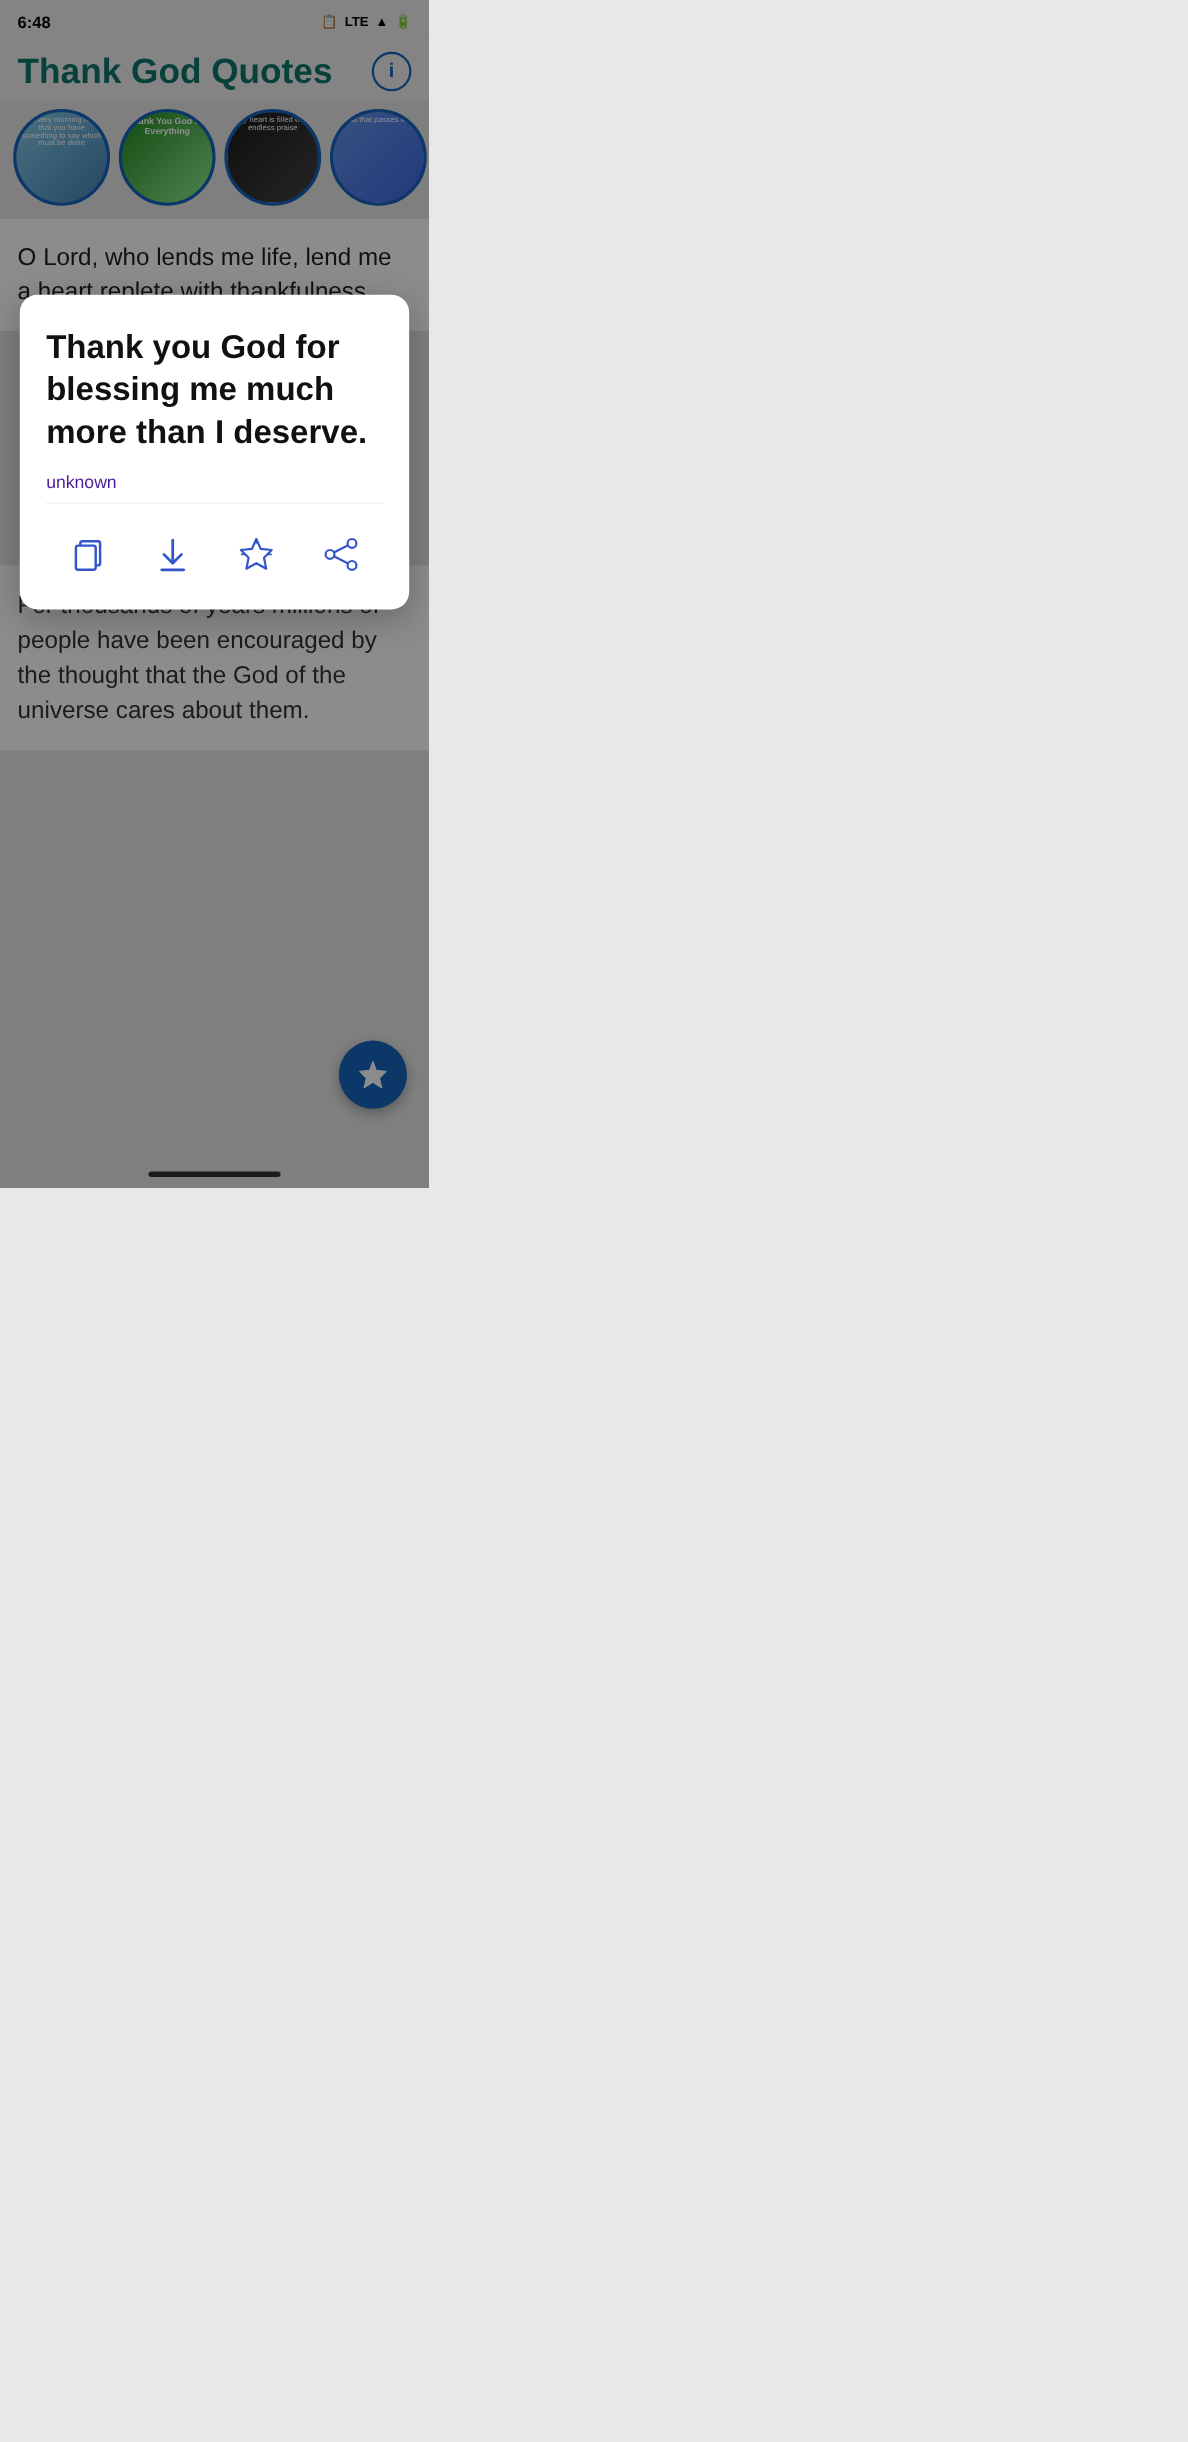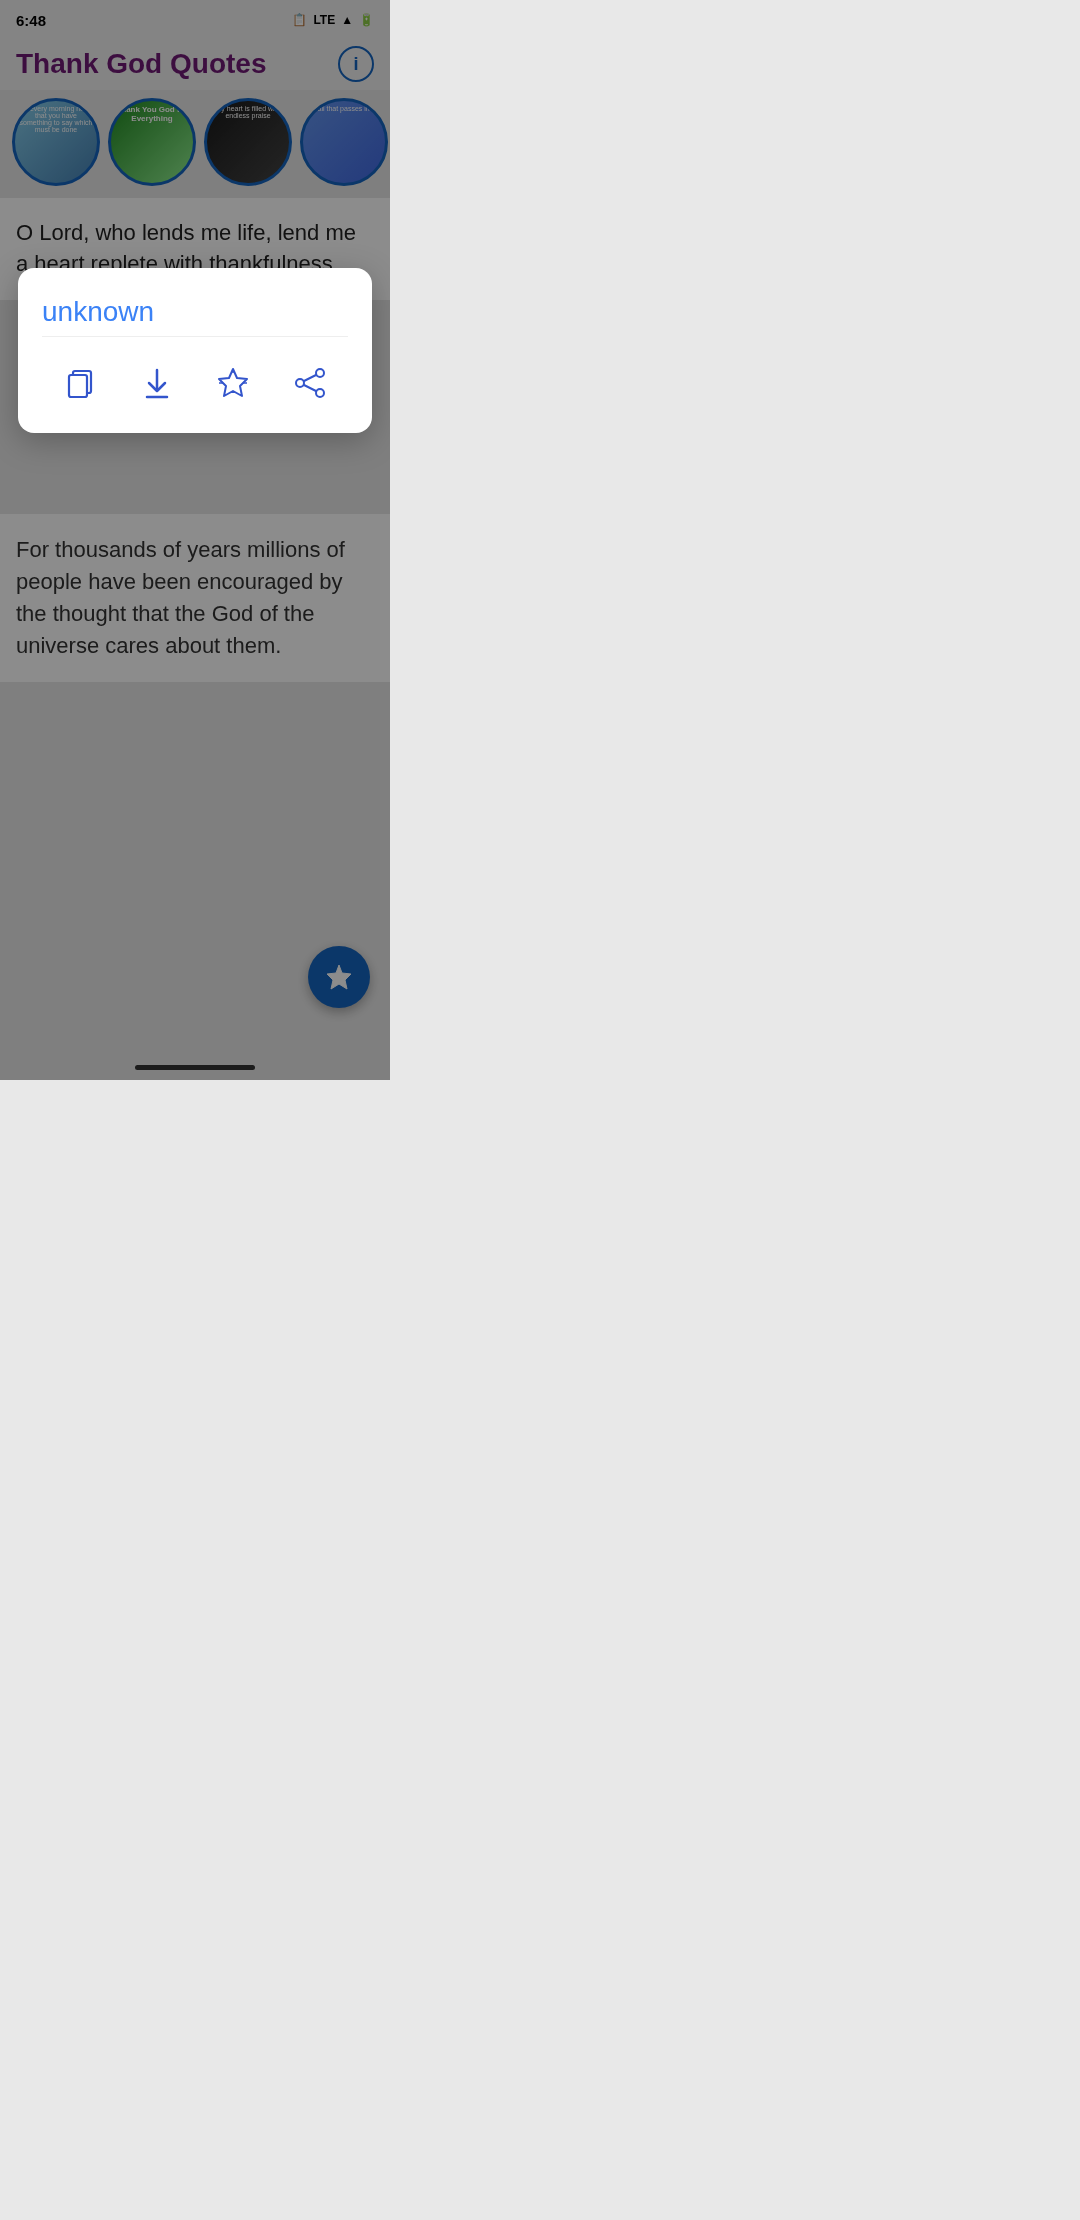--- a/index.html
+++ b/index.html
@@ -42,23 +42,23 @@
 
     
     .header {
       display: flex;
       justify-content: space-between;
       align-items: center;
       padding: 10px 16px 8px;
       background: #f0f0f0;
     }
     .header-title {
-      font-size: 28px;
+      font-size: 32px;
       font-weight: 700;
-      color: #701a75;
+      color: #0f766e;
     }
     .info-btn {
       width: 36px;
       height: 36px;
       border-radius: 50%;
       border: 2px solid #1565C0;
       display: flex;
       align-items: center;
       justify-content: center;
       color: #1565C0;
@@ -133,22 +133,22 @@
       box-shadow: 0 8px 32px rgba(0,0,0,0.25);
     }
     .modal-quote-text {
       font-size: 30px;
       font-weight: 700;
       color: #111;
       line-height: 1.3;
       margin-bottom: 18px;
     }
     .modal-author {
-      font-size: 28px;
-      color: #3b82f6;
+      font-size: 16px;
+      color: #4c1d95;
       margin-bottom: 8px;
     }
     .modal-actions {
       display: flex;
       justify-content: space-around;
       align-items: center;
       border-top: 1px solid #eee;
       padding-top: 20px;
     }
     .action-btn {
@@ -243,20 +243,21 @@
 
 <div class="content">
   <div class="quote-block">
     <span>O Lord, who lends me life, lend me a heart replete with thankfulness.</span>
   </div>
 </div>
 
 <div class="modal-overlay"></div>
 
 <div class="modal-card">
+  <div class="modal-quote-text">Thank you God for blessing me much more than I deserve.</div>
   <div class="modal-author">unknown</div>
   <div class="modal-actions">
 
     <div class="action-btn">
       <div class="action-icon">
         <svg width="40" height="40" viewBox="0 0 40 40" fill="none" xmlns="http://www.w3.org/2000/svg">
           <rect x="13" y="8" width="18" height="22" rx="2" stroke="#3355cc" stroke-width="2.2" fill="none"></rect>
           <rect x="9" y="12" width="18" height="22" rx="2" stroke="#3355cc" stroke-width="2.2" fill="white"></rect>
         </svg>
       </div>

